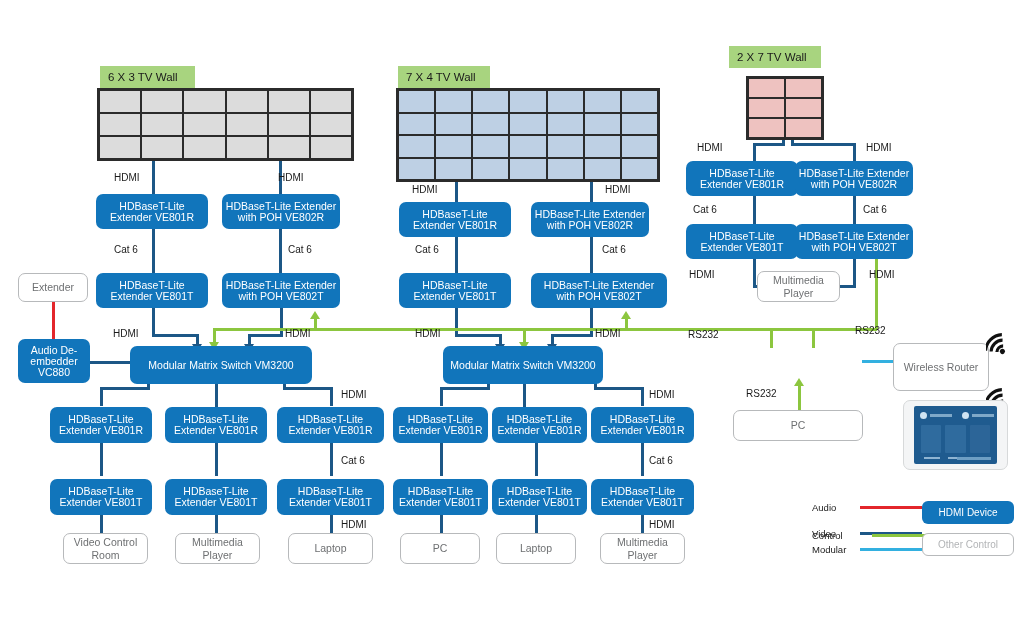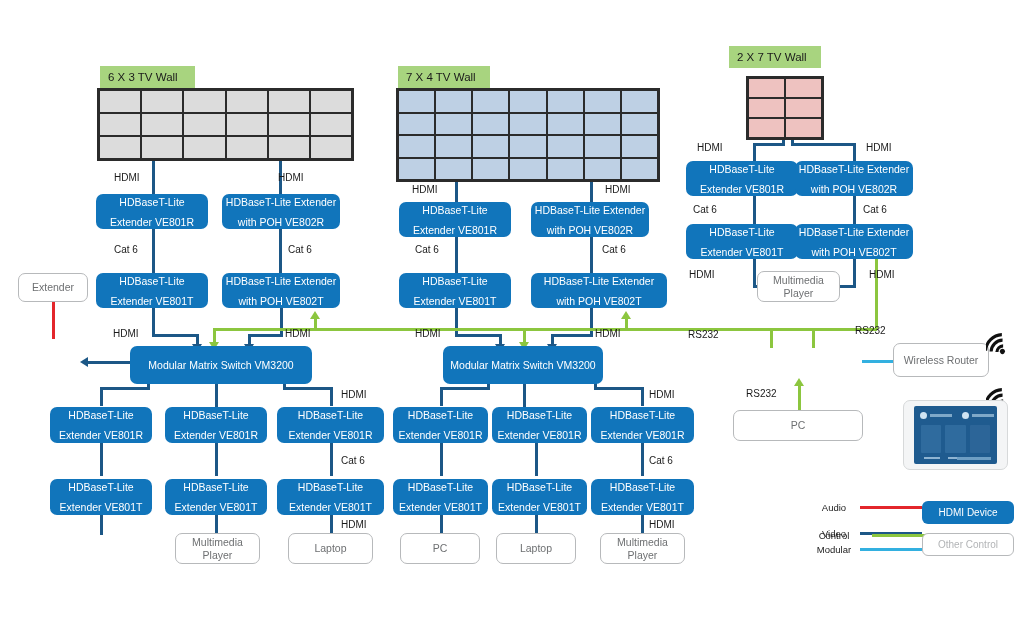--- a/index.html
+++ b/index.html
@@ -3,21 +3,21 @@
 <meta charset="utf-8">
 <title>AV Matrix Diagram</title>
 <style>
   html,body{margin:0;padding:0;background:#ffffff;}
   body{font-family:"Liberation Sans","DejaVu Sans",sans-serif;}
   #stage{position:relative;width:1024px;height:631px;background:#fff;overflow:hidden;}
 
   
   .aten{
     position:absolute;background:#1175bb;border-radius:7px;
-    color:#ffffff;font-size:10.5px;line-height:20px;
+    color:#ffffff;font-size:10.5px;line-height:11px;
     display:flex;align-items:center;justify-content:center;text-align:center;
     box-sizing:border-box;padding:2px 3px;z-index:6;
   }
   .other{
     position:absolute;background:#ffffff;border:1.6px solid #b7b9bb;border-radius:7px;
     color:#6e7072;font-size:10.5px;line-height:12.5px;
     display:flex;align-items:center;justify-content:center;text-align:center;
     box-sizing:border-box;padding:2px 3px;z-index:6;
   }
   .lbl{
@@ -45,21 +45,21 @@
   .arr-up-v{border-left:5px solid transparent;border-right:5px solid transparent;border-bottom:8px solid #1c5786;}
   .arr-dn-v{border-left:5px solid transparent;border-right:5px solid transparent;border-top:8px solid #1c5786;}
   .arr-lf-v{border-top:5px solid transparent;border-bottom:5px solid transparent;border-right:8px solid #1c5786;}
   .arr-up-c{border-left:5px solid transparent;border-right:5px solid transparent;border-bottom:8px solid #8cc63f;}
   .arr-dn-c{border-left:5px solid transparent;border-right:5px solid transparent;border-top:8px solid #8cc63f;}
   .arr-up-a{border-left:5px solid transparent;border-right:5px solid transparent;border-bottom:9px solid #e3262b;}
 
   
   #legend{position:absolute;left:812px;top:500px;width:205px;height:62px;z-index:9;}
   .lg-row{position:absolute;height:13px;display:flex;align-items:center;}
-  .lg-txt{font-size:9.5px;color:#1a1a1a;text-align:center;width:44px;margin-right:4px;}
+  .lg-txt{font-size:9.5px;color:#1a1a1a;text-align:left;width:44px;margin-right:4px;}
   .lg-line{width:62px;height:3.2px;}
   .lg-aten{position:absolute;left:110px;top:1px;width:92px;height:23px;background:#1175bb;
     border-radius:6px;color:#fff;font-size:10px;display:flex;align-items:center;justify-content:center;}
   .lg-other{position:absolute;left:110px;top:33px;width:92px;height:23px;background:#fff;
     border:1.6px solid #b7b9bb;border-radius:6px;color:#b2b4b6;font-size:10px;
     display:flex;align-items:center;justify-content:center;box-sizing:border-box;}
 
   
   .wifi{position:absolute;z-index:9;}
 
@@ -277,55 +277,57 @@
   <div class="arr arr-up-c" style="left:794px;top:378px;"></div>
 
   <div class="h net" style="left:862px;top:360px;width:36px;height:3.4px;"></div>
 
   <div class="aten" style="left:96px;top:194px;width:112px;height:35px;">HDBaseT-Lite Extender VE801R</div>
   <div class="aten" style="left:222px;top:194px;width:118px;height:35px;">HDBaseT-Lite Extender with POH VE802R</div>
   <div class="aten" style="left:96px;top:273px;width:112px;height:35px;">HDBaseT-Lite Extender VE801T</div>
   <div class="aten" style="left:222px;top:273px;width:118px;height:35px;">HDBaseT-Lite Extender with POH VE802T</div>
 
   <div class="other" style="left:18px;top:273px;width:70px;height:29px;">Extender</div>
+  <div class="aten" style="left:18px;top:339px;width:72px;height:44px;">Audio De-embedder VC880</div>
 
   <div class="aten" style="left:130px;top:346px;width:182px;height:38px;">Modular Matrix Switch VM3200</div>
 
   <div class="aten" style="left:399px;top:202px;width:112px;height:35px;">HDBaseT-Lite Extender VE801R</div>
   <div class="aten" style="left:531px;top:202px;width:118px;height:35px;">HDBaseT-Lite Extender with POH VE802R</div>
   <div class="aten" style="left:399px;top:273px;width:112px;height:35px;">HDBaseT-Lite Extender VE801T</div>
   <div class="aten" style="left:531px;top:273px;width:136px;height:35px;">HDBaseT-Lite Extender with POH VE802T</div>
   <div class="aten" style="left:443px;top:346px;width:160px;height:38px;">Modular Matrix Switch VM3200</div>
 
   <div class="aten" style="left:50px;top:407px;width:102px;height:36px;">HDBaseT-Lite Extender VE801R</div>
   <div class="aten" style="left:165px;top:407px;width:102px;height:36px;">HDBaseT-Lite Extender VE801R</div>
   <div class="aten" style="left:277px;top:407px;width:107px;height:36px;">HDBaseT-Lite Extender VE801R</div>
   <div class="aten" style="left:50px;top:479px;width:102px;height:36px;">HDBaseT-Lite Extender VE801T</div>
   <div class="aten" style="left:165px;top:479px;width:102px;height:36px;">HDBaseT-Lite Extender VE801T</div>
   <div class="aten" style="left:277px;top:479px;width:107px;height:36px;">HDBaseT-Lite Extender VE801T</div>
+  <div class="other" style="left:63px;top:533px;width:85px;height:31px;">Video Control Room</div>
   <div class="other" style="left:175px;top:533px;width:85px;height:31px;">Multimedia Player</div>
   <div class="other" style="left:288px;top:533px;width:85px;height:31px;">Laptop</div>
 
   <div class="aten" style="left:393px;top:407px;width:95px;height:36px;">HDBaseT-Lite Extender VE801R</div>
   <div class="aten" style="left:492px;top:407px;width:95px;height:36px;">HDBaseT-Lite Extender VE801R</div>
   <div class="aten" style="left:591px;top:407px;width:103px;height:36px;">HDBaseT-Lite Extender VE801R</div>
   <div class="aten" style="left:393px;top:479px;width:95px;height:36px;">HDBaseT-Lite Extender VE801T</div>
   <div class="aten" style="left:492px;top:479px;width:95px;height:36px;">HDBaseT-Lite Extender VE801T</div>
   <div class="aten" style="left:591px;top:479px;width:103px;height:36px;">HDBaseT-Lite Extender VE801T</div>
   <div class="other" style="left:400px;top:533px;width:80px;height:31px;">PC</div>
   <div class="other" style="left:496px;top:533px;width:80px;height:31px;">Laptop</div>
   <div class="other" style="left:600px;top:533px;width:85px;height:31px;">Multimedia Player</div>
 
   <div class="aten" style="left:686px;top:161px;width:112px;height:35px;">HDBaseT-Lite Extender VE801R</div>
   <div class="aten" style="left:795px;top:161px;width:118px;height:35px;">HDBaseT-Lite Extender with POH VE802R</div>
   <div class="aten" style="left:686px;top:224px;width:112px;height:35px;">HDBaseT-Lite Extender VE801T</div>
   <div class="aten" style="left:795px;top:224px;width:118px;height:35px;">HDBaseT-Lite Extender with POH VE802T</div>
   <div class="other" style="left:757px;top:271px;width:83px;height:31px;">Multimedia Player</div>
 
-  <div class="other" style="left:893px;top:343px;width:96px;height:34px;">Wireless Router</div>
+  <div class="other" style="left:893px;top:343px;width:96px;height:48px;">Wireless Router</div>
   <div class="other" style="left:733px;top:410px;width:130px;height:31px;">PC</div>
 
   <div class="lbl" style="left:114px;top:172px;">HDMI</div>
   <div class="lbl" style="left:278px;top:172px;">HDMI</div>
   <div class="lbl" style="left:114px;top:244px;">Cat 6</div>
   <div class="lbl" style="left:288px;top:244px;">Cat 6</div>
   <div class="lbl" style="left:113px;top:328px;">HDMI</div>
   <div class="lbl" style="left:285px;top:328px;">HDMI</div>
   <div class="lbl" style="left:341px;top:389px;">HDMI</div>
   <div class="lbl" style="left:341px;top:455px;">Cat 6</div>

